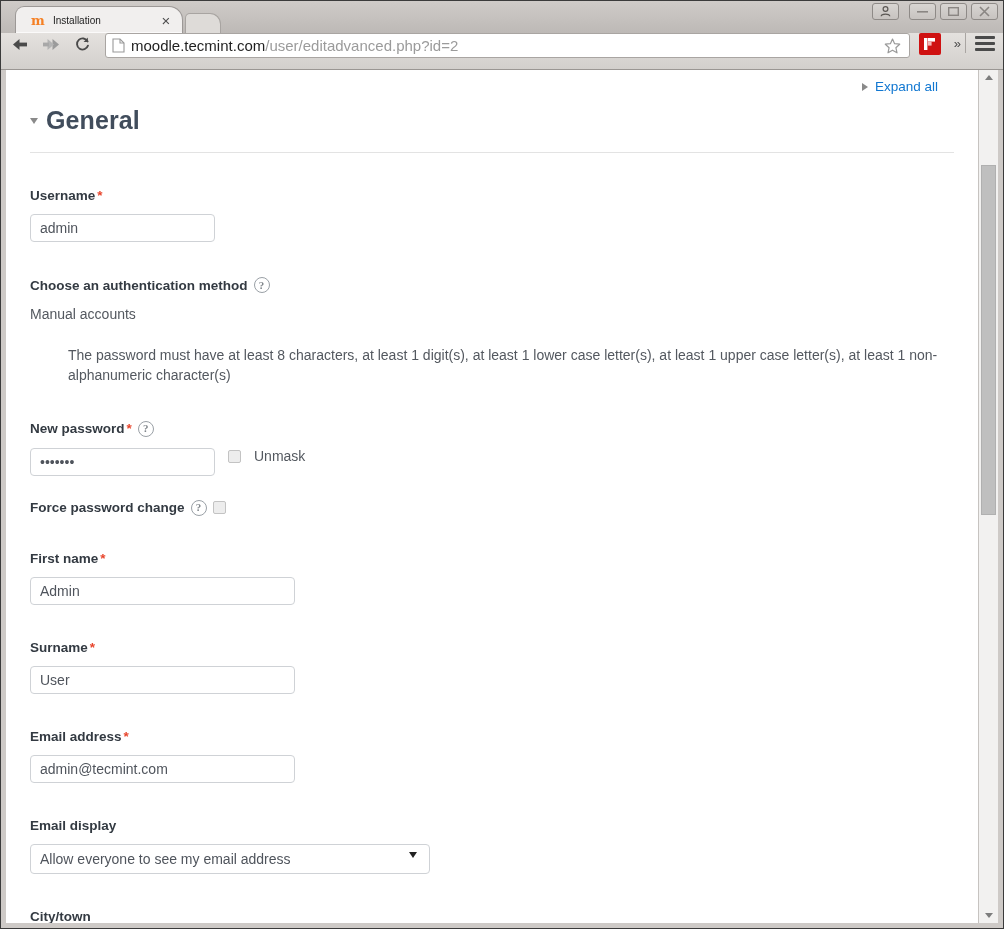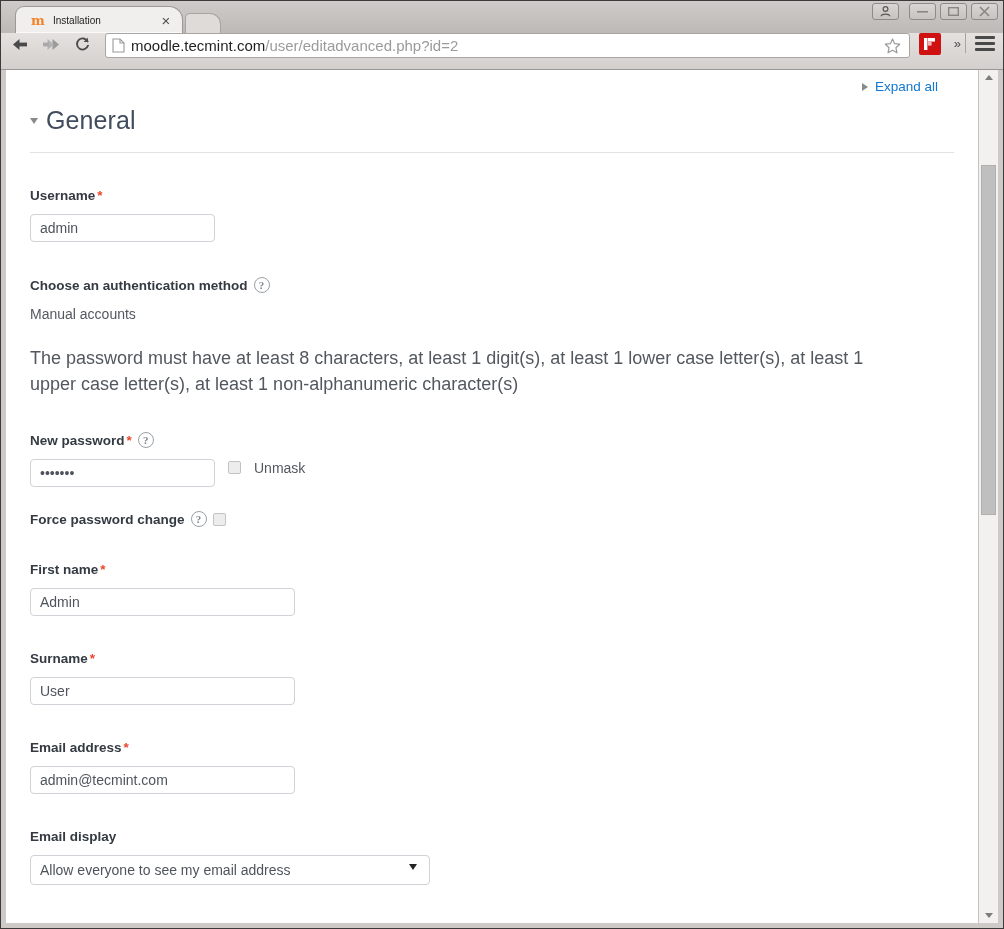--- a/index.html
+++ b/index.html
@@ -195,21 +195,21 @@
     border-right: 4.5px solid transparent;
   }
 
   .section-head {
     display: flex; align-items: center; gap: 8px;
     margin-top: 12px;
   }
   .section-title {
     font-size: 25px;
     color: #414d5c;
-    font-weight: normal;
+    font-weight: bold;
     letter-spacing: .1px;
   }
   .section-rule {
     border: none; border-top: 1px solid #e3e3e3;
     margin: 17px 0 0 0;
   }
 
   .field { margin-top: 35px; }
   .field.tight { margin-top: 24px; }
   .flabel {
@@ -227,24 +227,25 @@
     display: inline-flex; align-items: center; justify-content: center;
     font-size: 11px; color: #80868b;
     line-height: 1;
     font-family: "Liberation Serif", serif;
   }
   .static-val {
     font-size: 14px; color: #53585f;
     margin-top: 13px;
   }
   .desc {
-    font-size: 18px; color: #53585f;
+    font-size: 14px; color: #53585f;
     margin-top: 24px;
     line-height: 1.42;
     max-width: 875px;
+    margin-left: 38px;
   }
 
   input.txt, input.pwd {
     display: block;
     margin-top: 11px;
     height: 28px;
     border: 1px solid #cfd2d6;
     border-radius: 4px;
     background: #fff;
     font-size: 14px;

